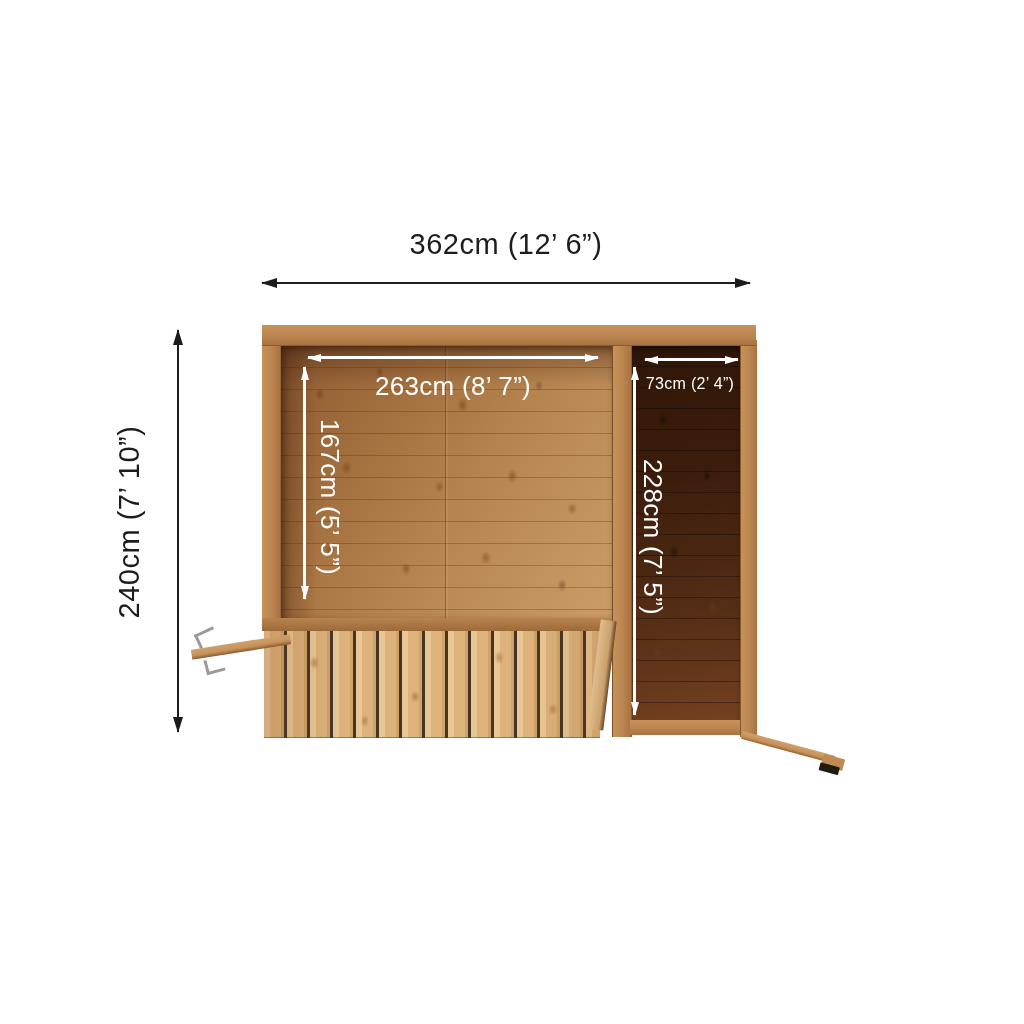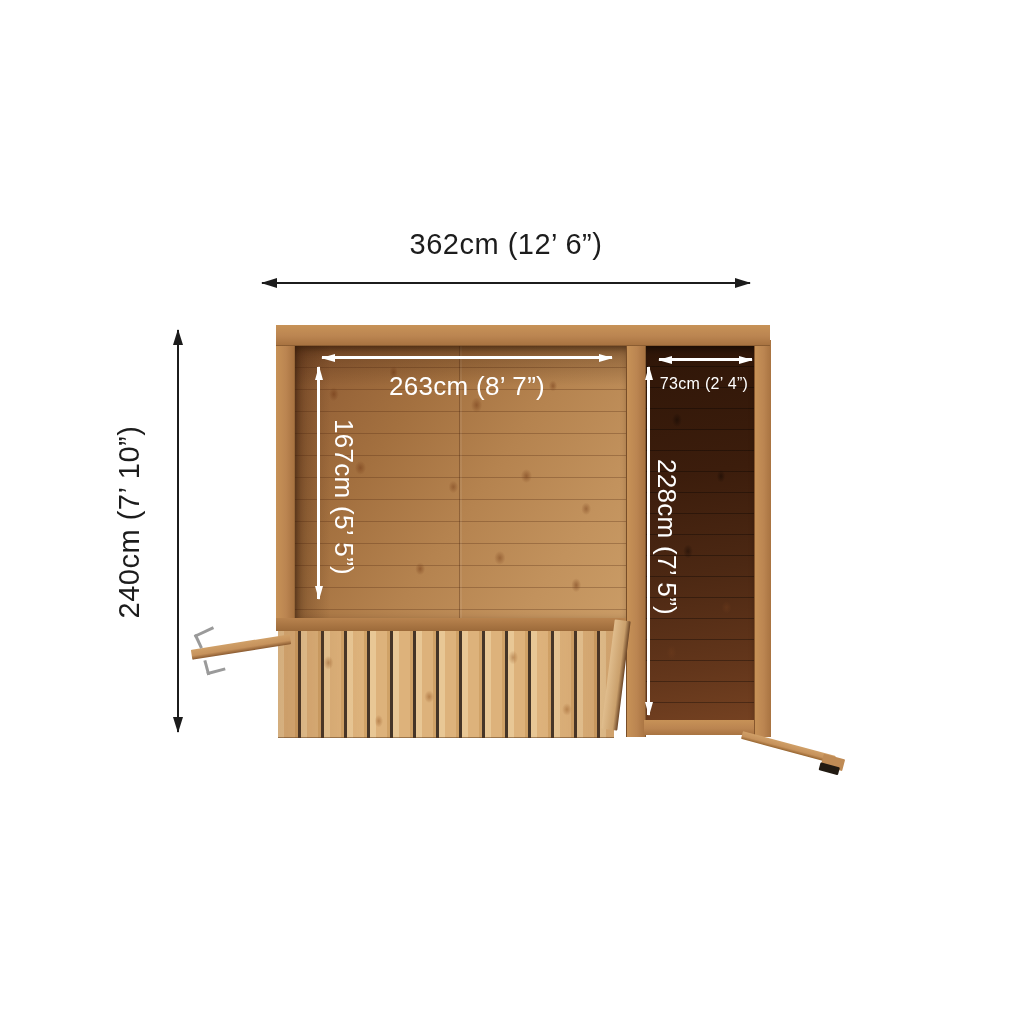--- a/index.html
+++ b/index.html
@@ -26,21 +26,21 @@
   .arr-h::before{left:-1px;top:50%;transform:translateY(-50%);border-width:5.5px 16px 5.5px 0;border-right-color:currentColor;}
   .arr-h::after{right:-1px;top:50%;transform:translateY(-50%);border-width:5.5px 0 5.5px 16px;border-left-color:currentColor;}
   .arr-v::before{top:-1px;left:50%;transform:translateX(-50%);border-width:0 5.5px 16px 5.5px;border-bottom-color:currentColor;}
   .arr-v::after{bottom:-1px;left:50%;transform:translateX(-50%);border-width:16px 5.5px 0 5.5px;border-top-color:currentColor;}
   .arr.white.arr-h::before{border-width:4.5px 14px 4.5px 0;}
   .arr.white.arr-h::after{border-width:4.5px 0 4.5px 14px;}
   .arr.white.arr-v::before{border-width:0 4.5px 14px 4.5px;}
   .arr.white.arr-v::after{border-width:14px 4.5px 0 4.5px;}
 
   
-  #building{position:absolute;left:276px;top:325px;width:494px;height:412px;}
+  #building{position:absolute;left:262px;top:325px;width:494px;height:412px;}
   .beam{position:absolute;background:linear-gradient(180deg,#c79257 0%,var(--wall-wood,#bb8551) 55%,#a87341 100%);}
   .beam.vert{background:linear-gradient(90deg,#c79257 0%,var(--wall-wood,#bb8551) 55%,#a87341 100%);}
   #beam-top{left:0;top:0;width:494px;height:20px;border-bottom:1px solid rgba(90,50,20,.55);z-index:3;}
   #beam-left{left:0;top:15px;width:18px;height:290px;border-right:1px solid rgba(90,50,20,.45);z-index:2;}
   #beam-divider{left:350px;top:15px;width:18px;height:397px;border-left:1px solid rgba(70,38,14,.5);border-right:1px solid rgba(70,38,14,.5);z-index:2;}
   #beam-right{left:478px;top:15px;width:16px;height:397px;border-left:1px solid rgba(90,50,20,.45);z-index:2;}
   #beam-front-main{left:0;top:293px;width:350px;height:13px;background:linear-gradient(180deg,#b8834e,#9c6a3a);z-index:3;}
   #beam-front-dark{left:368px;top:395px;width:110px;height:15px;z-index:3;}
   #hinge-tab{left:-9px;top:150px;width:9px;height:28px;background:var(--wall-wood,#bb8551);border:1px solid rgba(90,50,20,.4);z-index:1;}
 

